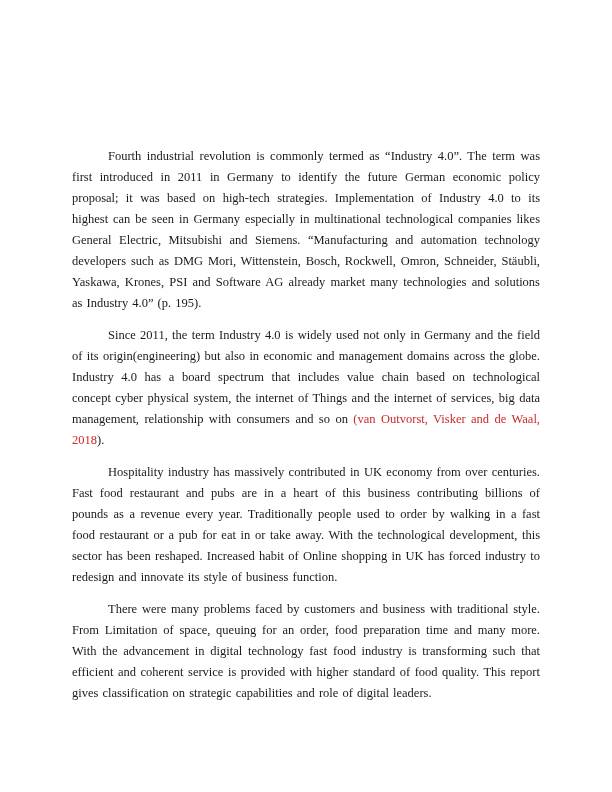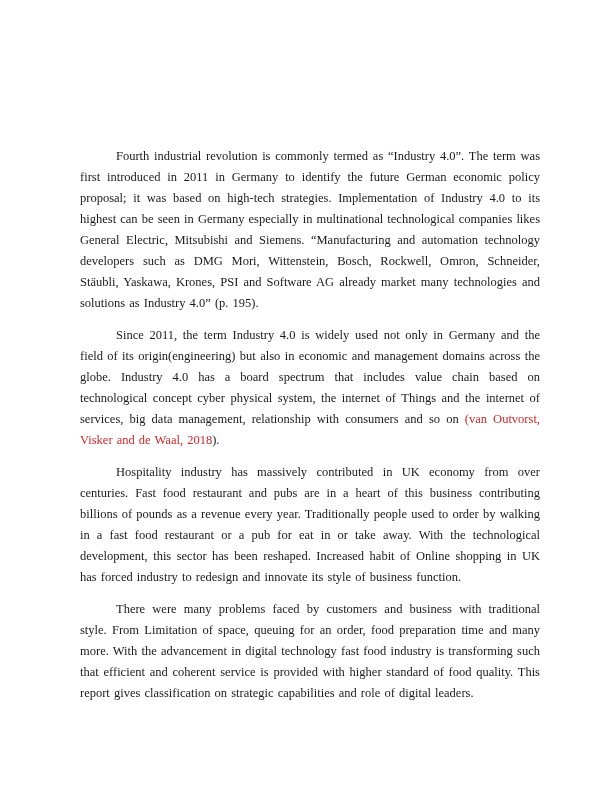--- a/index.html
+++ b/index.html
@@ -23,21 +23,21 @@
     line-height: 17px;
     font-weight: bold;
     letter-spacing: 0.3px;
     margin: 0 0 12px 0;
   }
   .para {
     font-size: 12.5px;
     line-height: 21px;
     text-align: justify;
     text-indent: 36px;
-    margin: 0 0 11px 8px;
+    margin: 0 0 11px 0;
     word-spacing: 1px;
   }
   .citation {
     color: #cc2929;
   }
 </style>
 </head>
 <body>
 
 <div class="page" style="color: rgb(26, 26, 26); background: rgb(255, 255, 255);">

